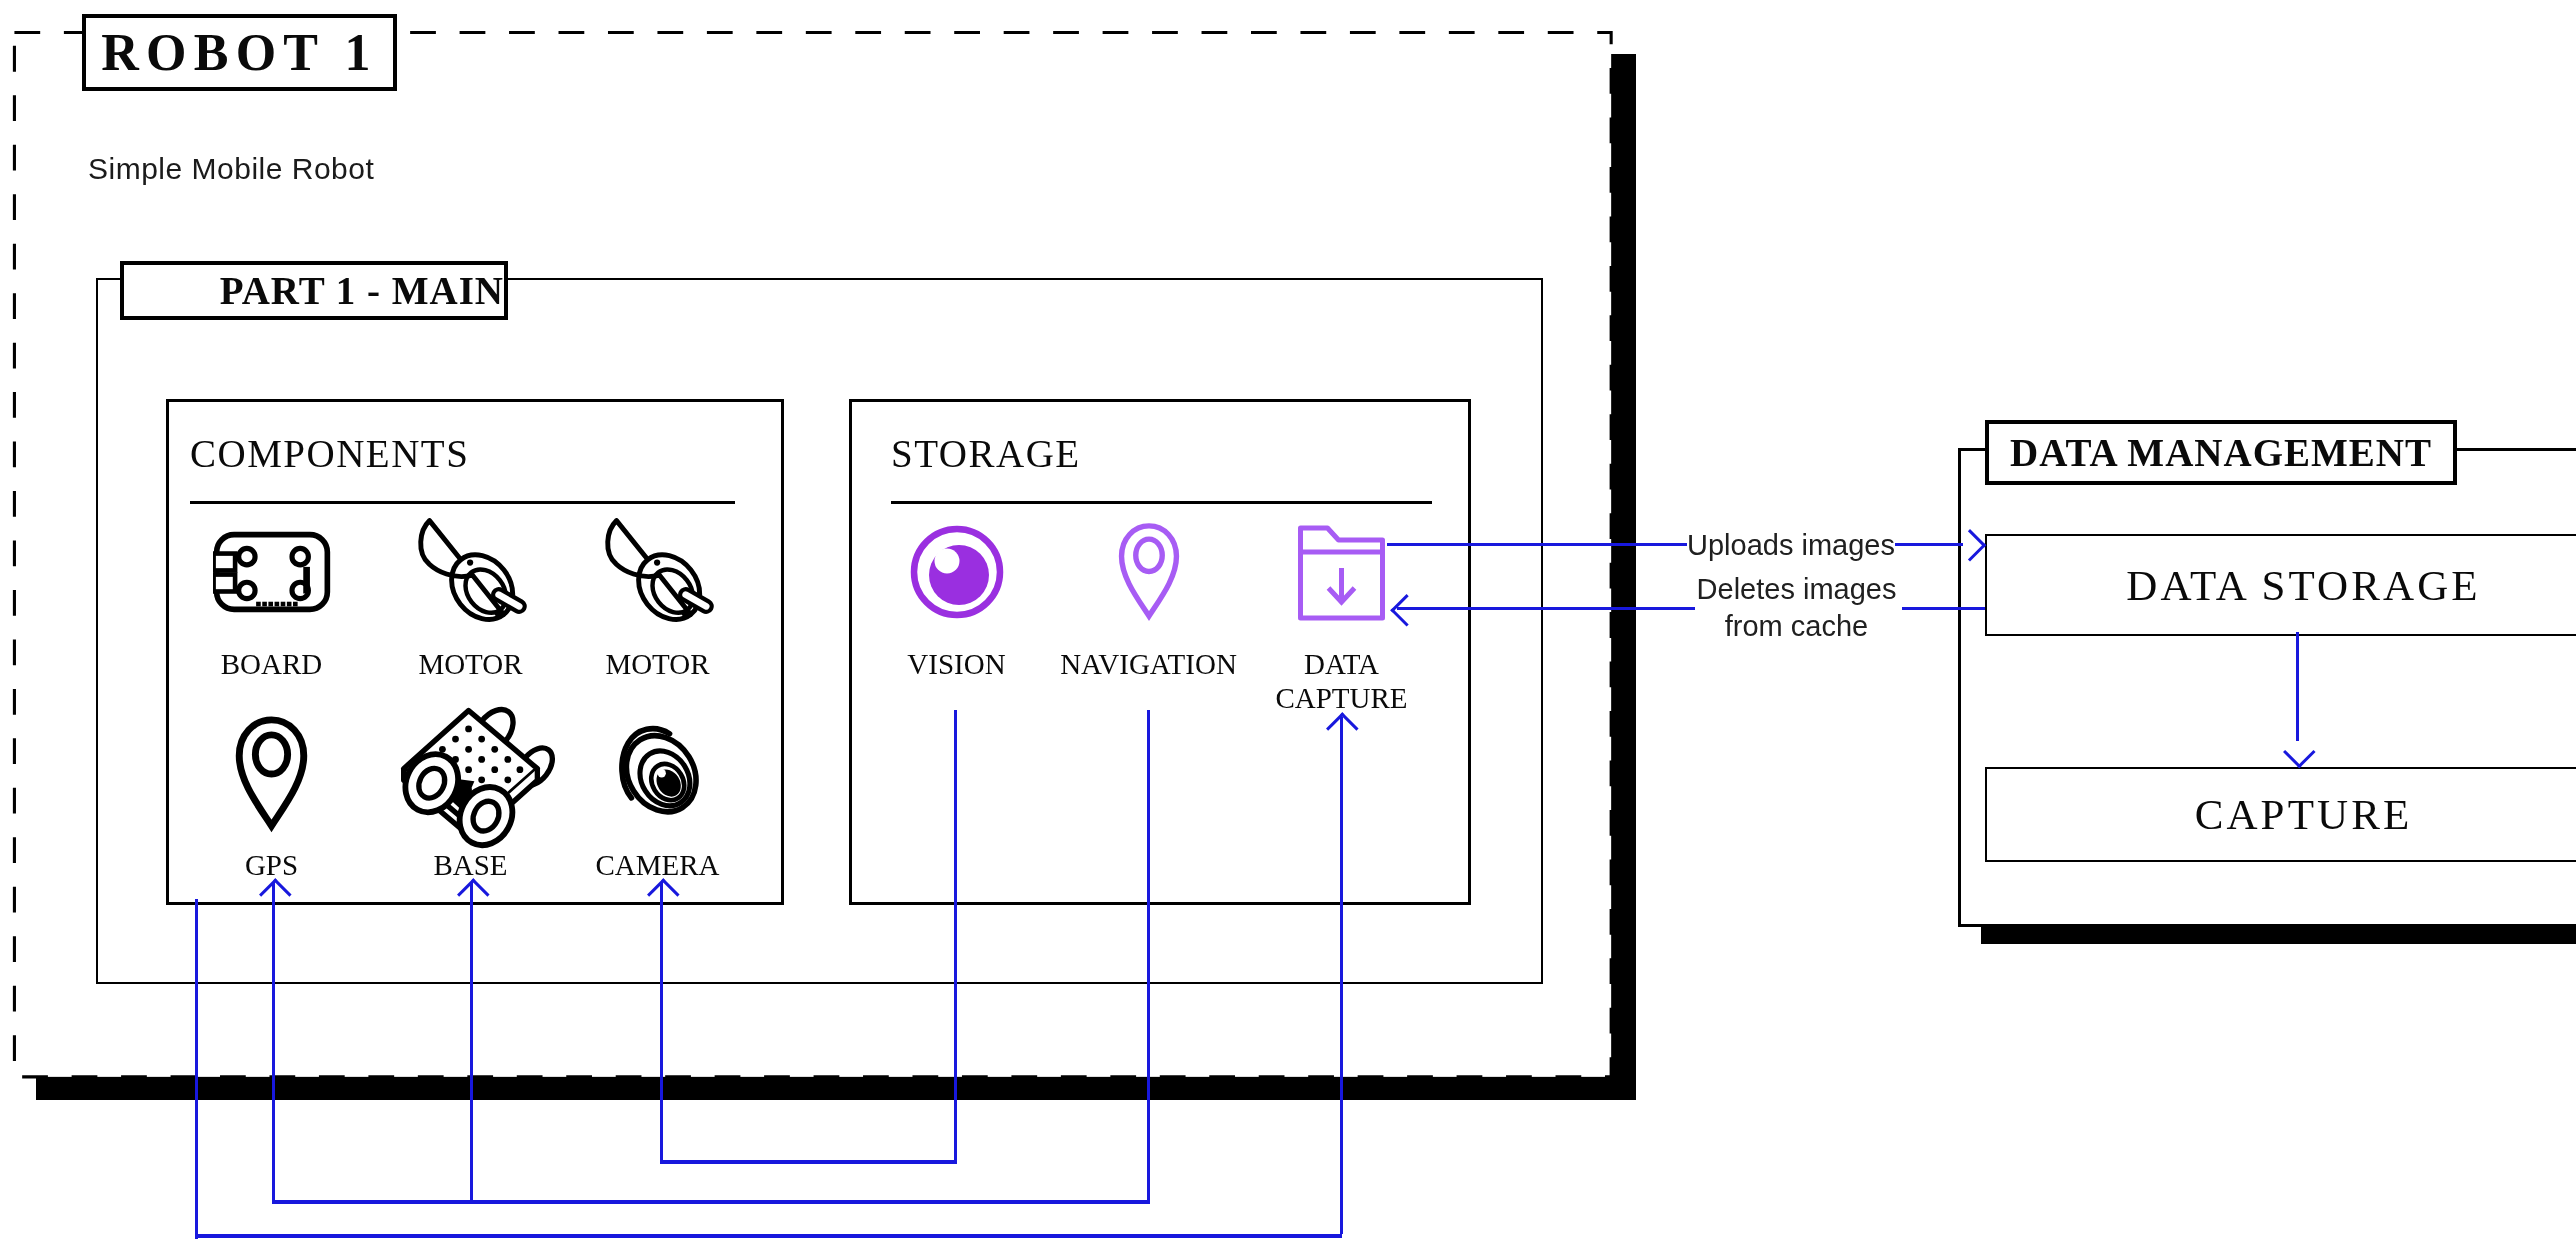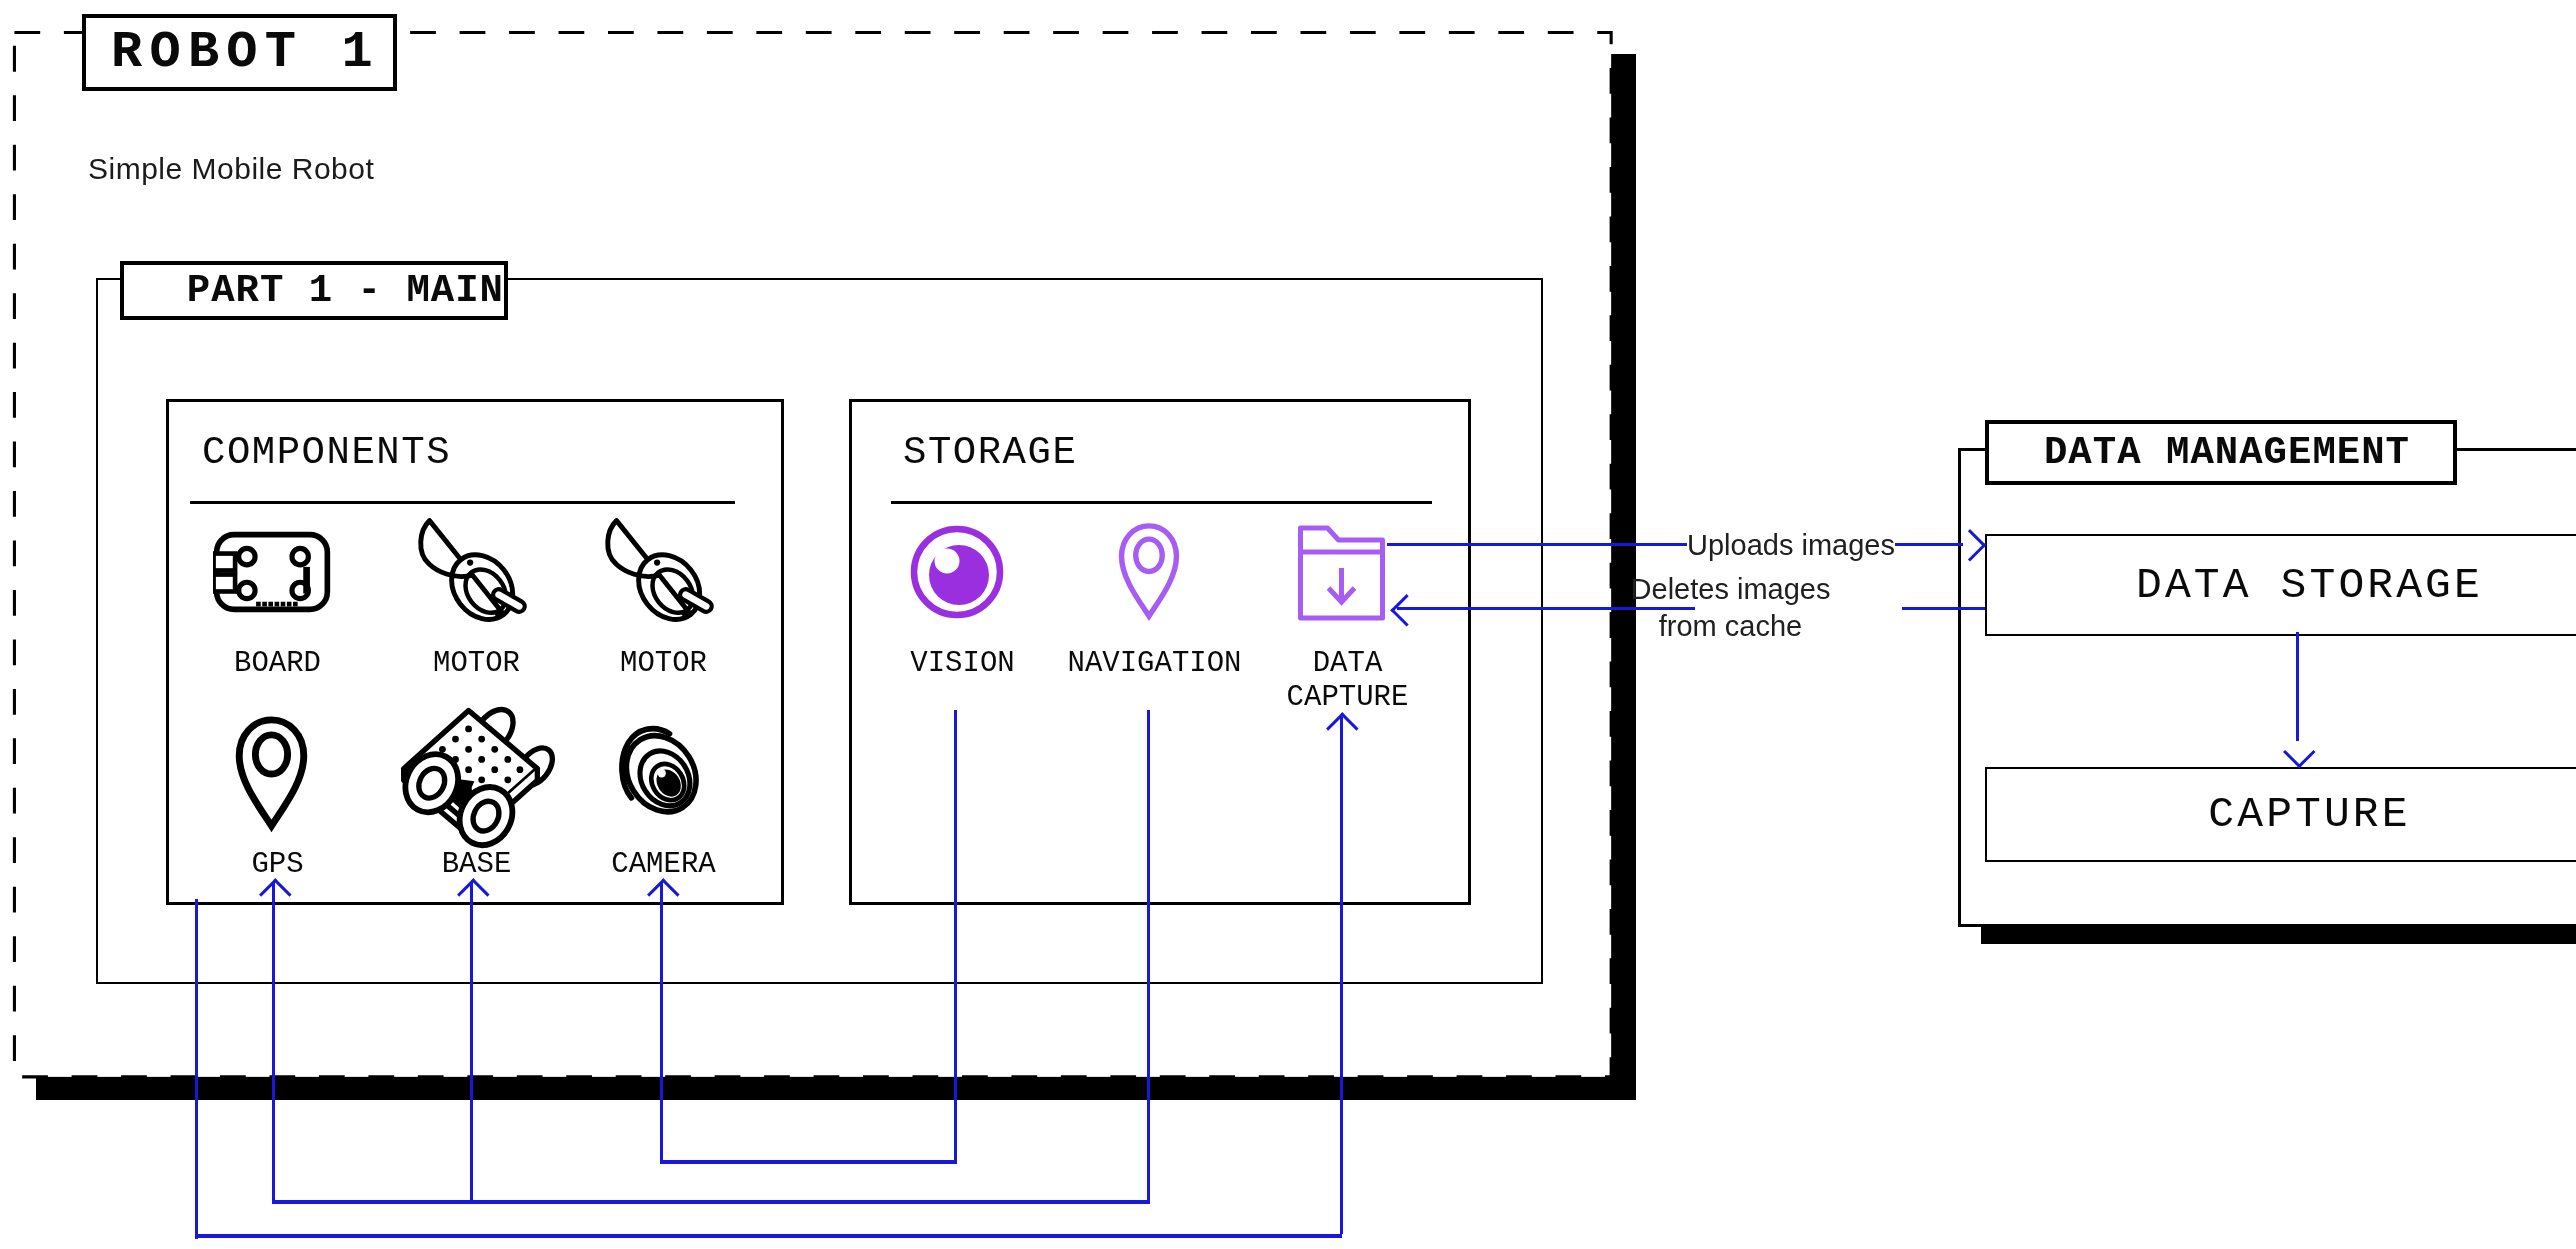--- a/index.html
+++ b/index.html
@@ -5,21 +5,21 @@
   :root{
     --blue:#1818dd;
     --purple:#9a2fe0;
     --purple-light:#a75cf4;
     --ink:#000000;
   }
   html,body{margin:0;padding:0;background:#fff;}
   .canvas{position:relative;width:2857px;height:1250px;background:#fff;overflow:hidden;
           font-family:"DejaVu Sans Mono",monospace;color:#0a0a0a;}
   .abs{position:absolute;}
-  .mono{font-family:Liberation Mono, monospace;margin-left:12px;}
+  .mono{font-family:Liberation Serif, serif;}
   .sans{font-family:"Liberation Sans",sans-serif;}
   .shadow{position:absolute;background:#000;z-index:0;}
   .dashsvg{position:absolute;left:0;top:0;z-index:1;pointer-events:none;}
   .frame{position:absolute;border:3.1px solid #000;background:#fff;z-index:2;}
   .subframe{position:absolute;border:3.1px solid #000;background:#fff;z-index:3;}
   .tag{position:absolute;background:#fff;border:4.1px solid #000;display:flex;align-items:center;justify-content:center;z-index:5;}
   .nodebox{position:absolute;border:2.6px solid #000;background:#fff;display:flex;align-items:center;justify-content:center;z-index:4;}
   .boxtitle{position:absolute;font-size:39px;letter-spacing:1.5px;z-index:4;white-space:nowrap;}
   .rule{position:absolute;height:3.1px;background:#000;z-index:4;}
   .cell{position:absolute;width:191px;display:flex;flex-direction:column;align-items:center;z-index:4;}
@@ -233,21 +233,21 @@
   <div class="bline" style="left:2296px;top:632px;width:3.1px;height:109px;"></div>
   <div class="chev down" style="left:2288px;top:741px;"></div>
 
   <div class="bline" style="left:1387px;top:543px;width:300px;height:3.1px;"></div>
   <div class="edge-label sans" style="left:1685px;top:528px;width:212px;">Uploads images</div>
   <div class="bline" style="left:1895px;top:543px;width:68px;height:3.1px;"></div>
   <div class="chev right" style="left:1959px;top:534px;"></div>
 
   <div class="chev left" style="left:1395px;top:599px;"></div>
   <div class="bline" style="left:1397px;top:607px;width:298px;height:3.1px;"></div>
-  <div class="edge-label sans" style="left:1616px;top:571px;width:229px;line-height:37px;">
+  <div class="edge-label sans" style="left:1682px;top:571px;width:229px;line-height:37px;">
     <span>Deletes images</span><br>
     <span>from cache</span>
   </div>
   <div class="bline" style="left:1902px;top:607px;width:83px;height:3.1px;"></div>
 
   <div class="bline" style="left:954px;top:710px;width:3.1px;height:454px;"></div>
   <div class="bline" style="left:660px;top:1160px;width:297px;height:4.1px;"></div>
   <div class="bline" style="left:660px;top:883px;width:3.1px;height:277px;"></div>
   <div class="chev up" style="left:652px;top:883px;"></div>
 

